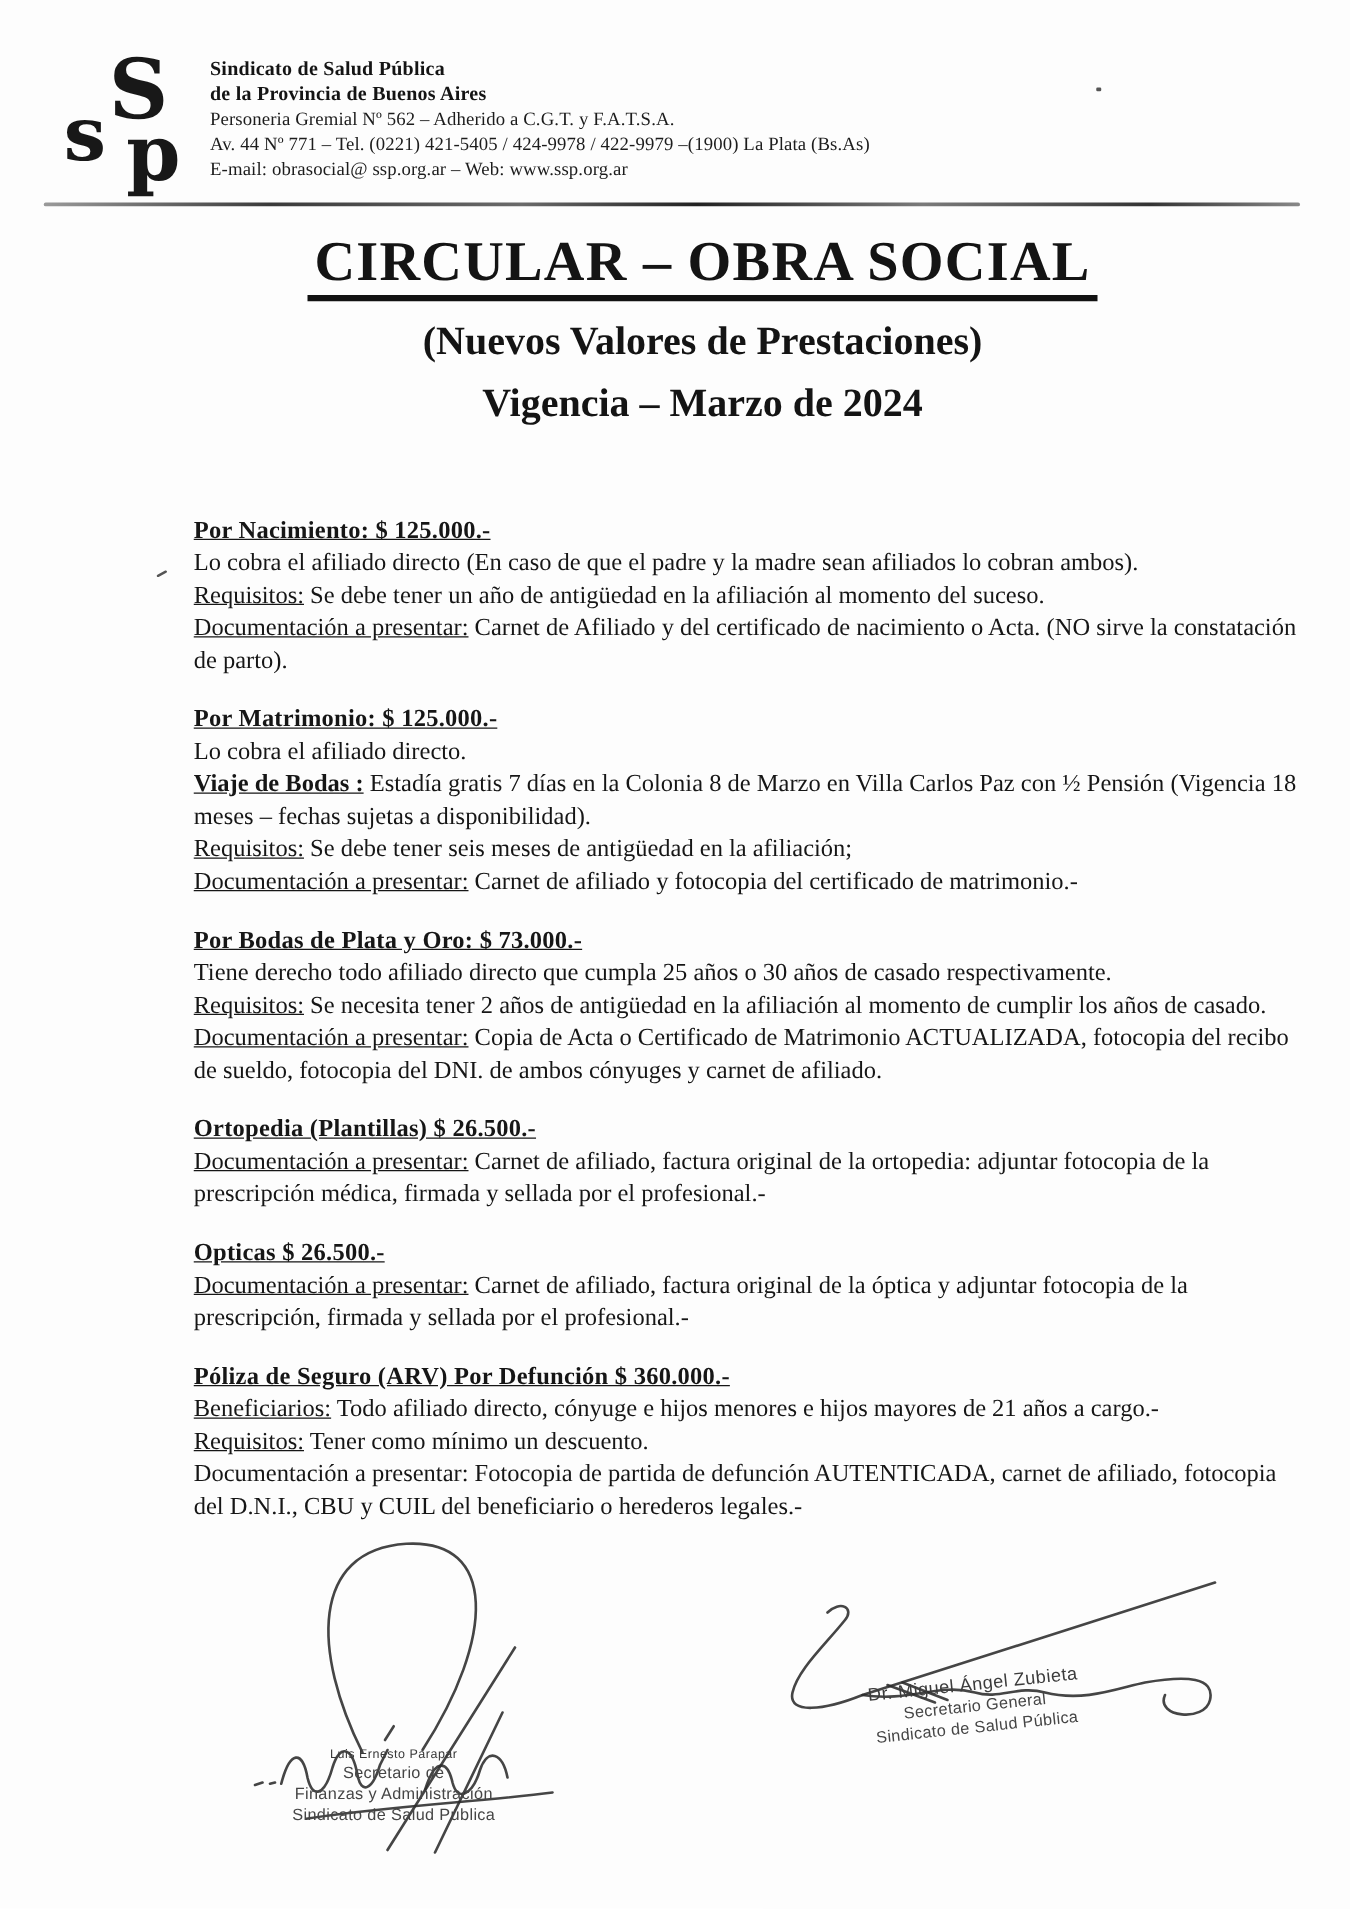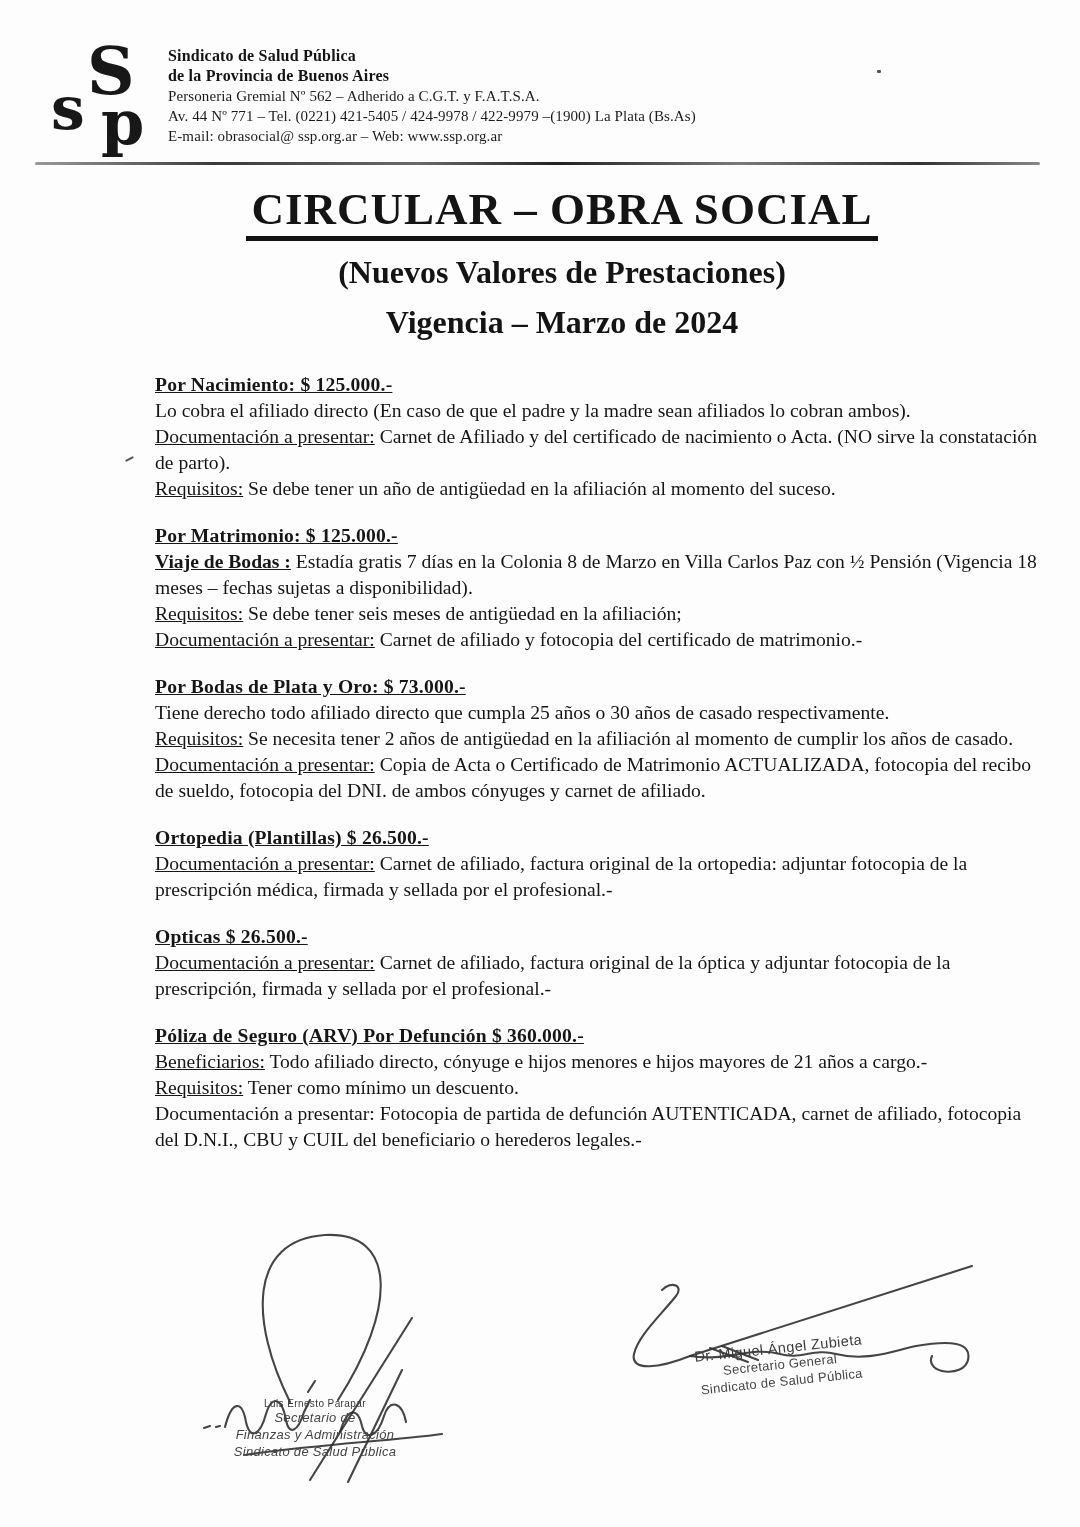--- a/index.html
+++ b/index.html
@@ -29,39 +29,39 @@
           background:linear-gradient(90deg,#9a9a9a 0%, #3a3a3a 18%, #6a6a6a 38%, #222 52%, #7a7a7a 70%, #333 88%, #888 100%);
           border-radius:2px; }
 
   
   .titleblock { position:absolute; left:0; top:186px; width:100%; text-align:center;padding-left:44px; }
   .main-title { display:inline-block; font-size:45px; font-weight:bold; letter-spacing:1px;
                 border-bottom:5px solid #121212; padding:0 6px 3px 6px; line-height:1.05; }
   .sub-title  { font-size:32px; font-weight:bold; margin-top:13px; line-height:1.15; }
 
   
-  .content { position:absolute; left:155px; top:372px; width:884px;
+  .content { position:absolute; left:155px; top:412px; width:884px;
              font-size:19.6px; line-height:26px; color:#161616; }
   .section { margin-bottom:21px; }
   .section p { margin:0; }
   .hd  { font-weight:bold; text-decoration:underline; letter-spacing:.2px; }
   .lbl { text-decoration:underline; }
   .lbl.b { font-weight:bold;text-align:right; }
 
   
   .sig svg { display:block; }
   .sig-left  { position:absolute; left:190px; top:1222px; width:300px; height:270px; }
   .sig-right { position:absolute; left:598px; top:1252px; width:400px; height:175px; }
   .sig path { fill:none; stroke:#2b2b2b; stroke-width:2.1; stroke-linecap:round; opacity:.88; }
 
   .sig-caption { position:absolute; text-align:center;
                  font-family:"Liberation Sans", sans-serif; color:#454545; }
   .cap-left  { left:205px; top:1398px; width:220px; }
   .cap-left .nm { font-size:10px; color:#383838; letter-spacing:.4px; }
-  .cap-left .rl { font-size:13px; line-height:17px; letter-spacing:.3px;font-style:italic; }
+  .cap-left .rl { font-size:13px; line-height:17px; letter-spacing:.3px; }
   .cap-right { left:655px; top:1340px; width:250px; transform:rotate(-6deg); }
   .cap-right .nm { font-size:14.5px; color:#3c3c3c; letter-spacing:.4px; }
   .cap-right .rl { font-size:13px; line-height:17px; letter-spacing:.3px; }
 
   
   .artifact { position:absolute; background:#555; border-radius:1px; }
   .a-dot  { left:877px; top:70px; width:4px; height:3px; }
   .a-tick { left:125px; top:458px; width:9px; height:2px; transform:rotate(-28deg); }
 </style>
 </head>
@@ -89,25 +89,26 @@
   <div class="titleblock">
     <div><span class="main-title">CIRCULAR – OBRA SOCIAL</span></div>
     <div class="sub-title">(Nuevos Valores de Prestaciones)</div>
     <div class="sub-title">Vigencia – Marzo de 2024</div>
   </div>
 
   <main class="content" id="sections">
       <section class="section">
         <p><span class="hd">Por Nacimiento: $ 125.000.-</span></p>
         <p>Lo cobra el afiliado directo (En caso de que el padre y la madre sean afiliados lo cobran ambos).</p>
+        <p><span class="lbl">Requisitos:</span> Se debe tener un año de antigüedad en la afiliación al momento del suceso.</p>
         <p><span class="lbl">Documentación a presentar:</span> Carnet de Afiliado y del certificado de nacimiento o Acta. (NO sirve la constatación de parto).</p>
-        <p><span class="lbl">Requisitos:</span> Se debe tener un año de antigüedad en la afiliación al momento del suceso.</p>
       </section>
       <section class="section">
         <p><span class="hd">Por Matrimonio: $ 125.000.-</span></p>
+        <p>Lo cobra el afiliado directo.</p>
         <p><span class="lbl b">Viaje de Bodas :</span> Estadía gratis 7 días en la Colonia 8 de Marzo en Villa Carlos Paz con ½ Pensión (Vigencia 18 meses  – fechas sujetas a disponibilidad).</p>
         <p><span class="lbl">Requisitos:</span> Se debe tener seis meses de antigüedad en la afiliación;</p>
         <p><span class="lbl">Documentación a presentar:</span> Carnet de afiliado y fotocopia del certificado de matrimonio.-</p>
       </section>
       <section class="section">
         <p><span class="hd">Por Bodas de Plata y Oro: $ 73.000.-</span></p>
         <p>Tiene derecho todo afiliado directo que cumpla 25 años o 30 años de casado respectivamente.</p>
         <p><span class="lbl">Requisitos:</span> Se necesita tener 2 años de antigüedad en la afiliación al momento de cumplir los años de casado.</p>
         <p><span class="lbl">Documentación a presentar:</span>  Copia de Acta o Certificado de Matrimonio ACTUALIZADA, fotocopia del recibo de sueldo, fotocopia del DNI. de ambos cónyuges y carnet de afiliado.</p>
       </section>

